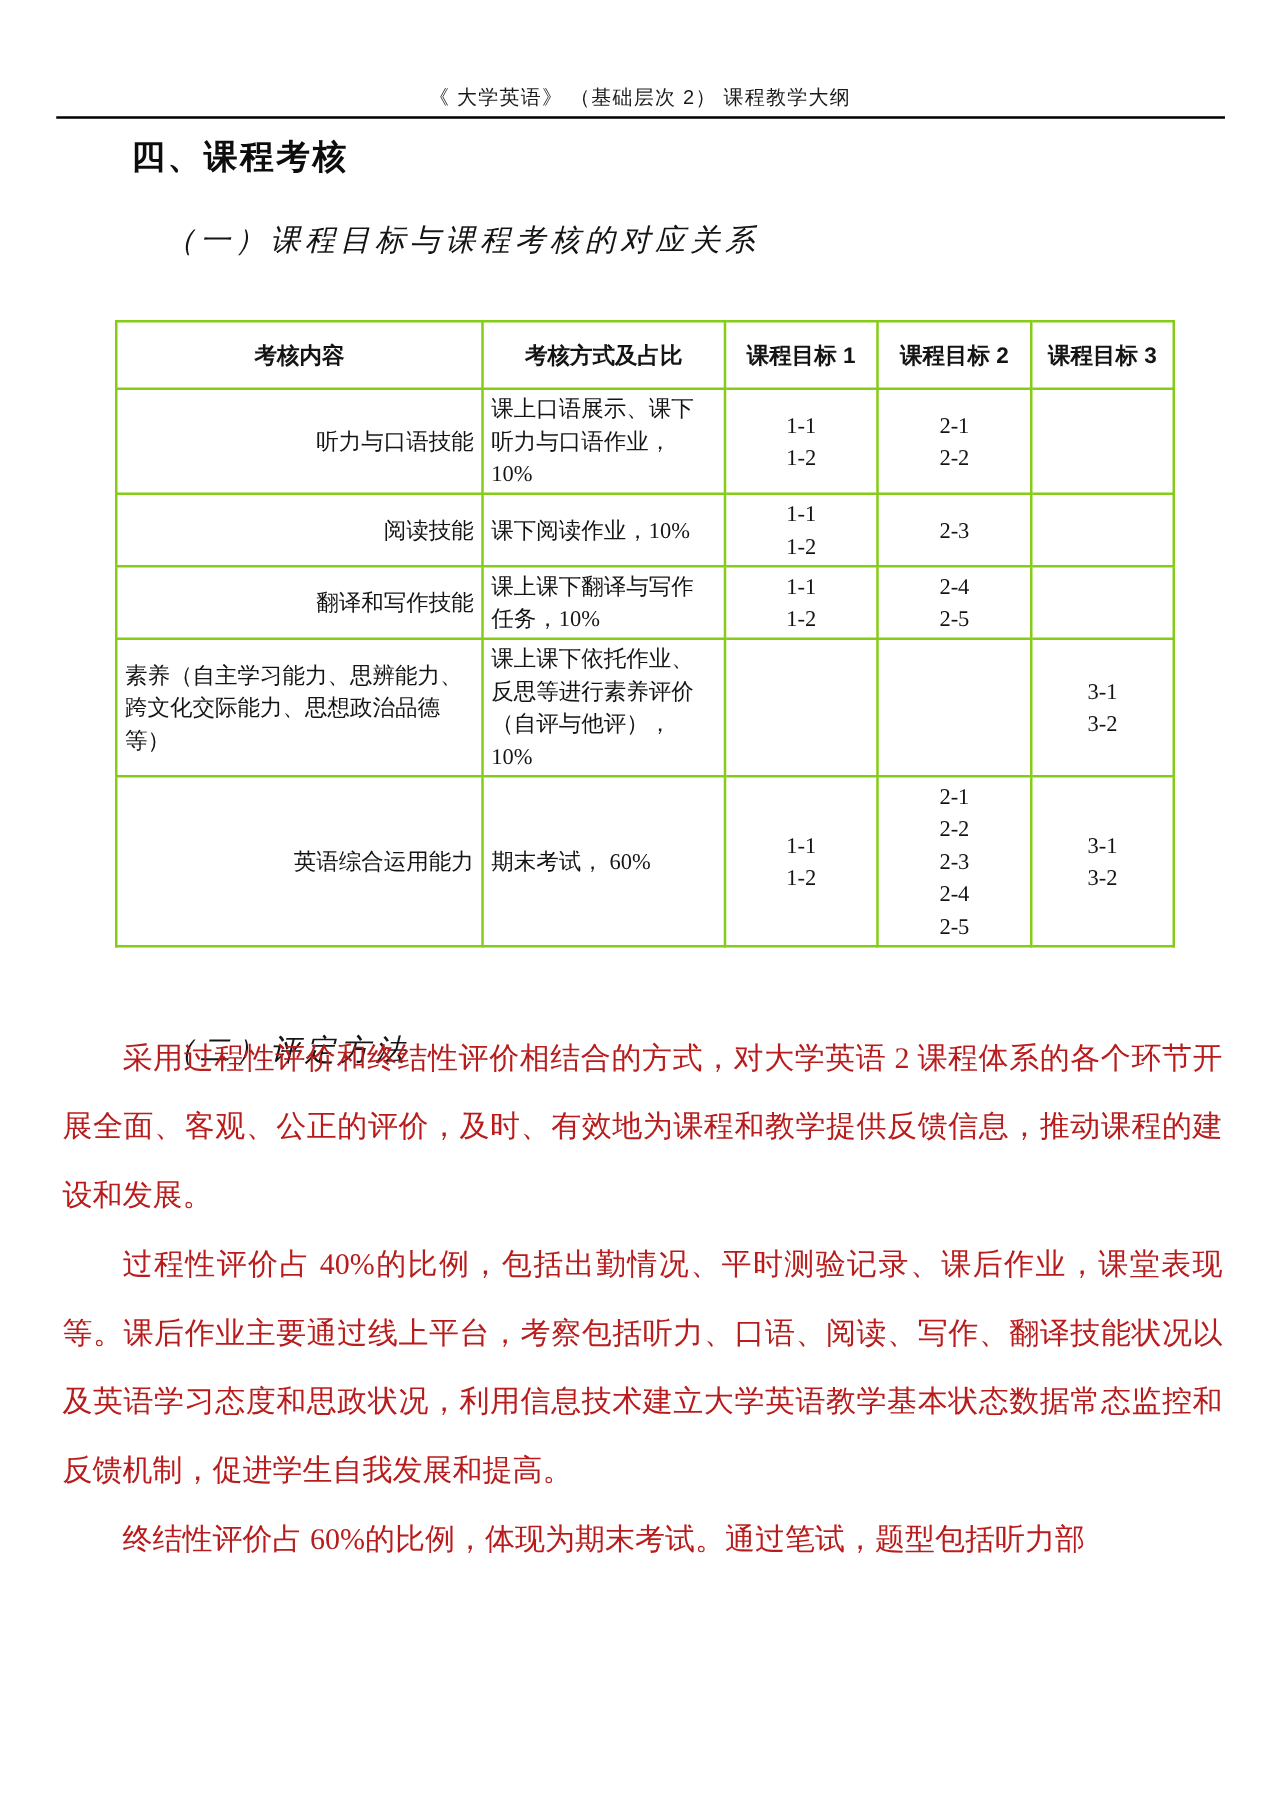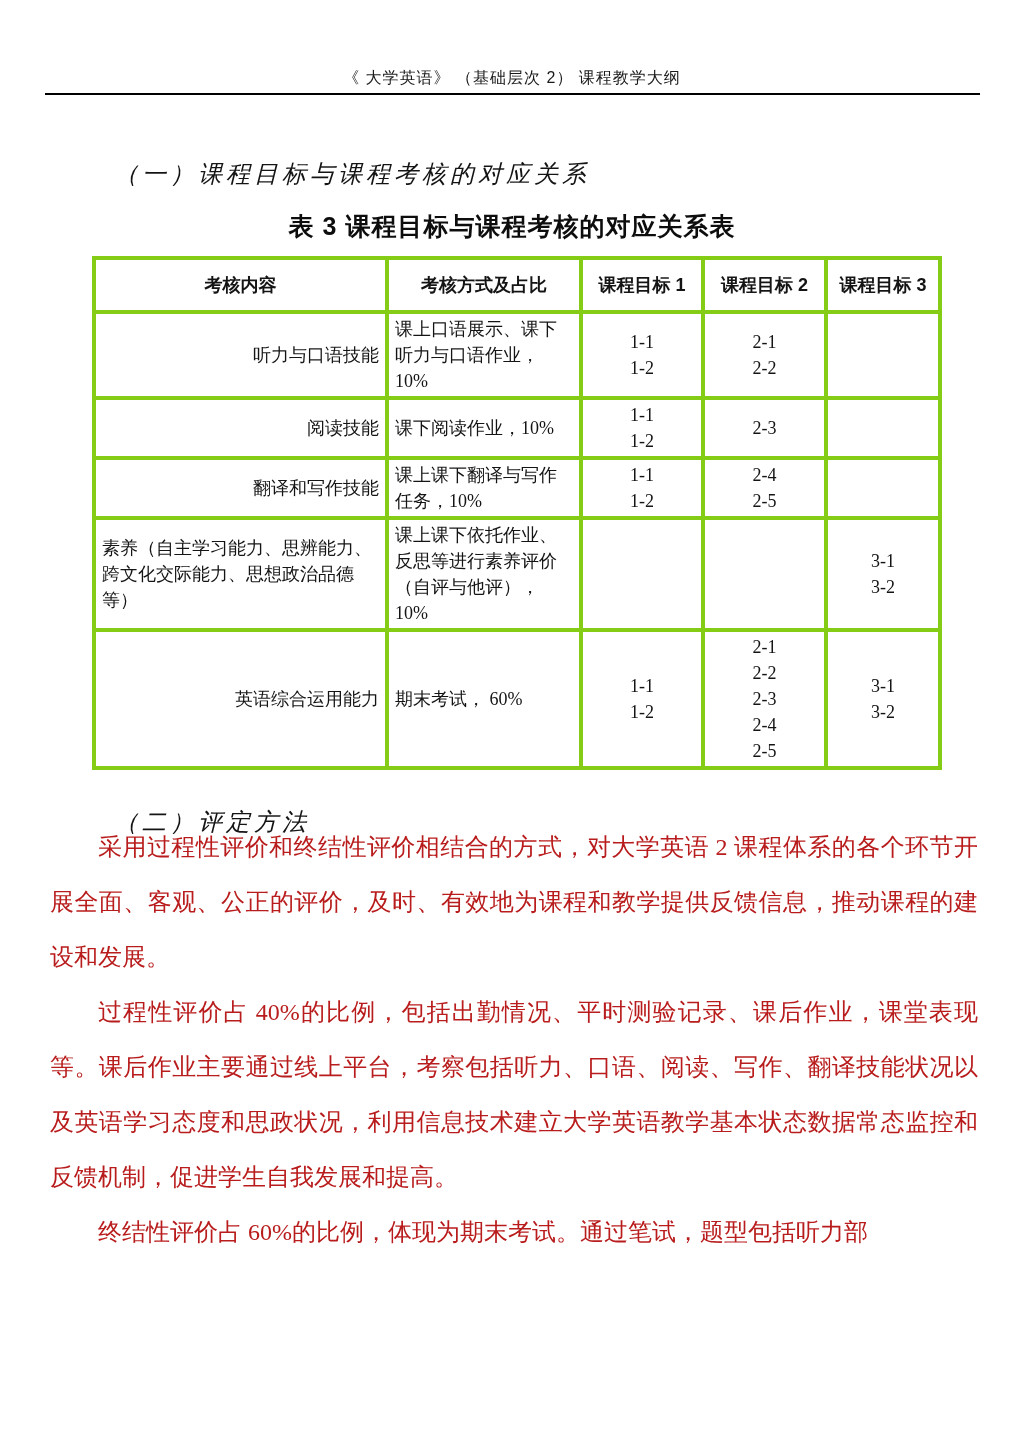--- a/index.html
+++ b/index.html
@@ -40,21 +40,21 @@
     left: 105px;
     margin: 0;
     font-family: "Liberation Sans", "DejaVu Sans", sans-serif;
     font-weight: bold;
     font-size: 27px;
     letter-spacing: 2px;
     color: #0d0d0d;
   }
   .subsection {
     position: absolute;
-    margin: 0;
+    margin: 18px;
     font-family: "Liberation Serif", "DejaVu Serif", serif;
     font-style: italic;
     font-weight: normal;
     font-size: 24px;
     letter-spacing: 4px;
     color: #141414;
   }
   .sub1 { top: 158px; left: 114px; }
   .sub2 { top: 806px; left: 114px; }
   .table-title {
@@ -71,21 +71,21 @@
   }
   table.grade-table {
     position: absolute;
     top: 256px;
     left: 92px;
     width: 846px;
     border-collapse: collapse;
     table-layout: fixed;
   }
   table.grade-table td {
-    border: 4px solid #84cc16;
+    border: 2px solid #84cc16;
     font-size: 18px;
     line-height: 26px;
     white-space: pre-line;
     vertical-align: middle;
     padding: 2px 6px;
     color: #141414;
   }
   tr.r-header { height: 54px; }
   tr.r0 { height: 80px; }
   tr.r1 { height: 55px; }
@@ -128,24 +128,24 @@
   }
 </style>
 </head>
 <body>
 
 <div class="page">
 
   <div class="page-header">《 大学英语》 （基础层次 2） 课程教学大纲</div>
   <div class="header-rule"></div>
 
+  <h1 class="section-heading">四、课程考核</h1>
 
   <h2 class="subsection sub1">（一）课程目标与课程考核的对应关系</h2>
 
-  <div class="table-title">表 3 课程目标与课程考核的对应关系表</div>
 
   <table class="grade-table">
     <colgroup>
       <col style="width:293px">
       <col style="width:194px">
       <col style="width:122px">
       <col style="width:123px">
       <col style="width:114px">
     </colgroup>
     <tbody>

